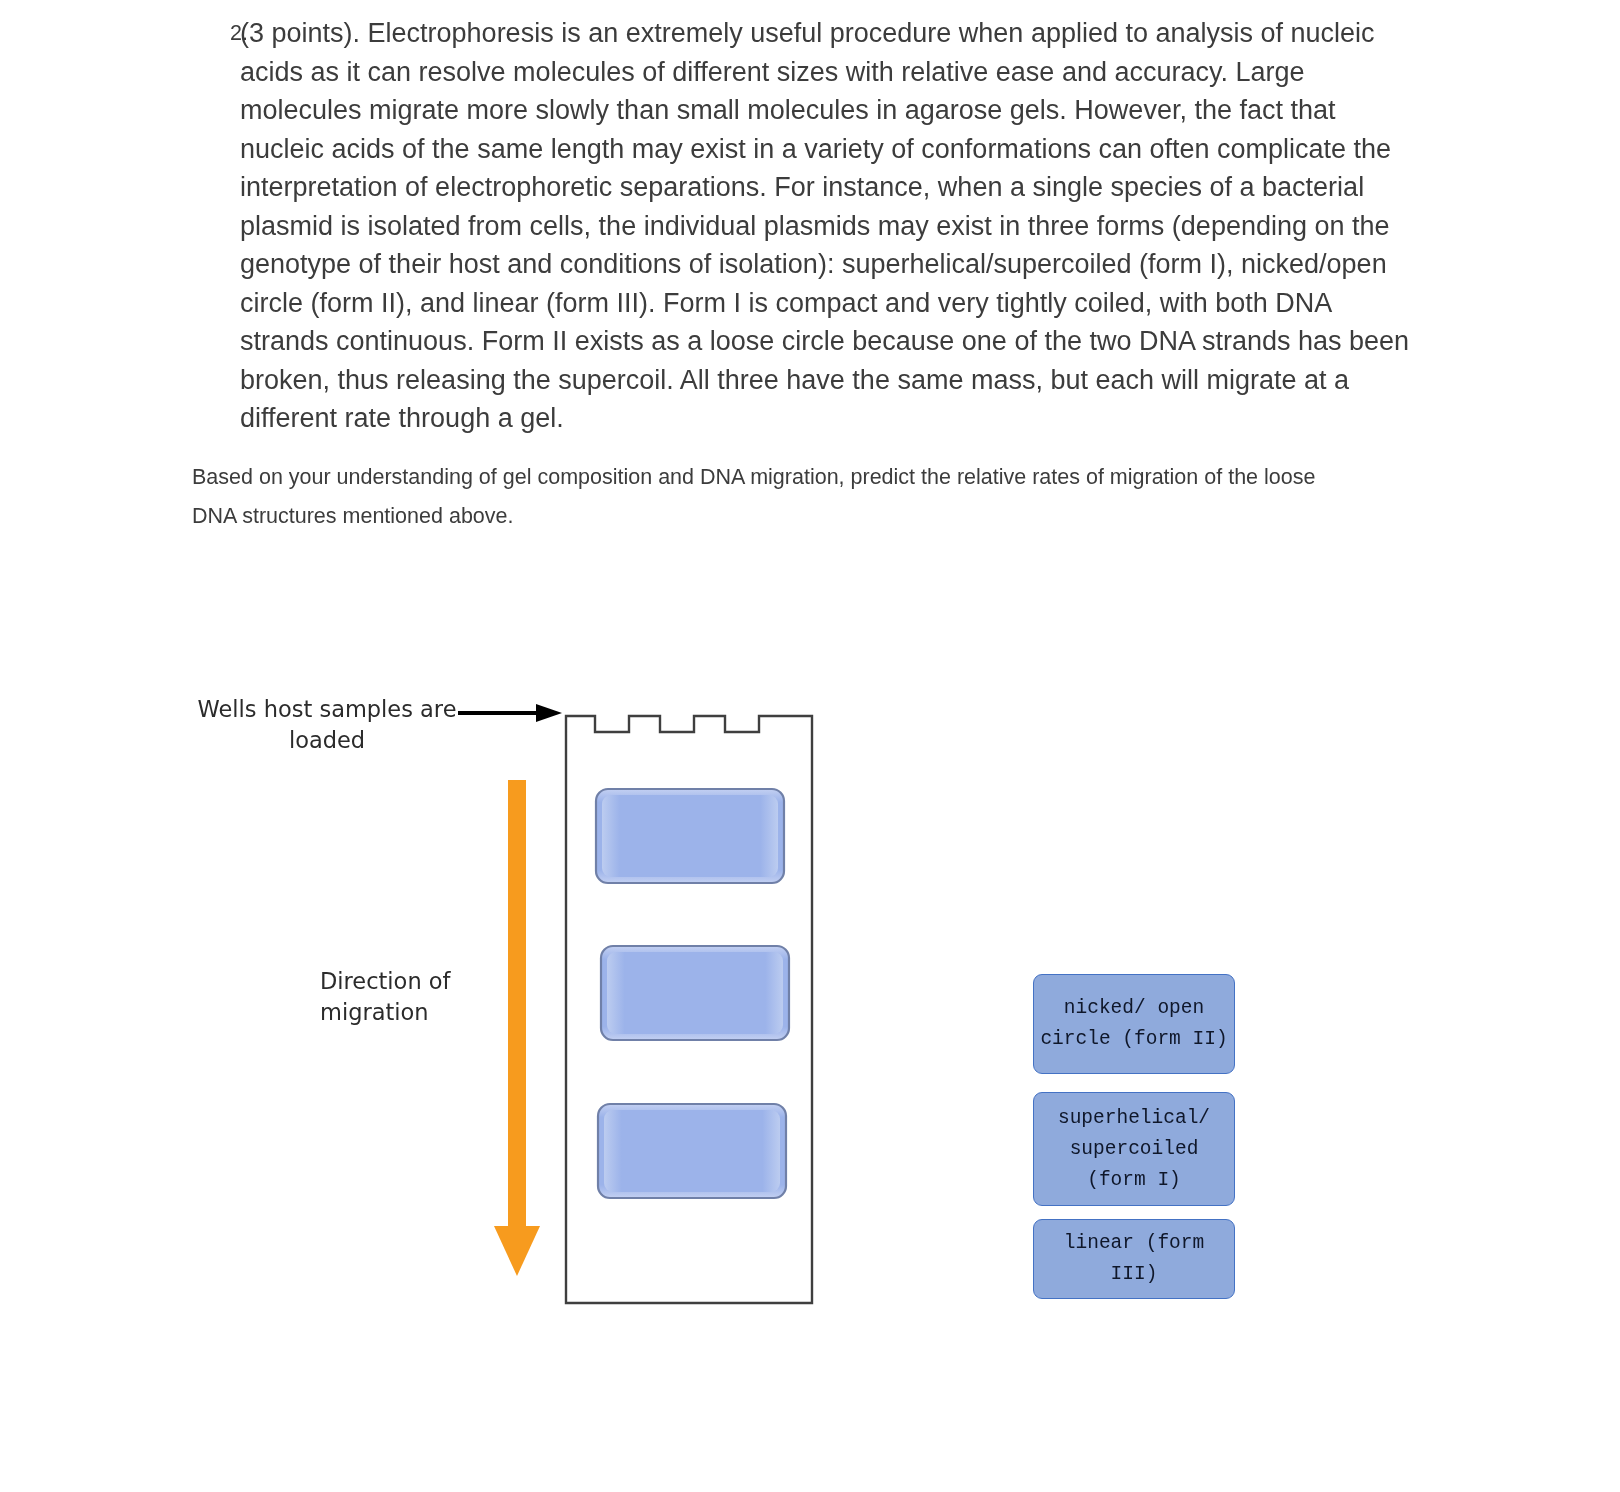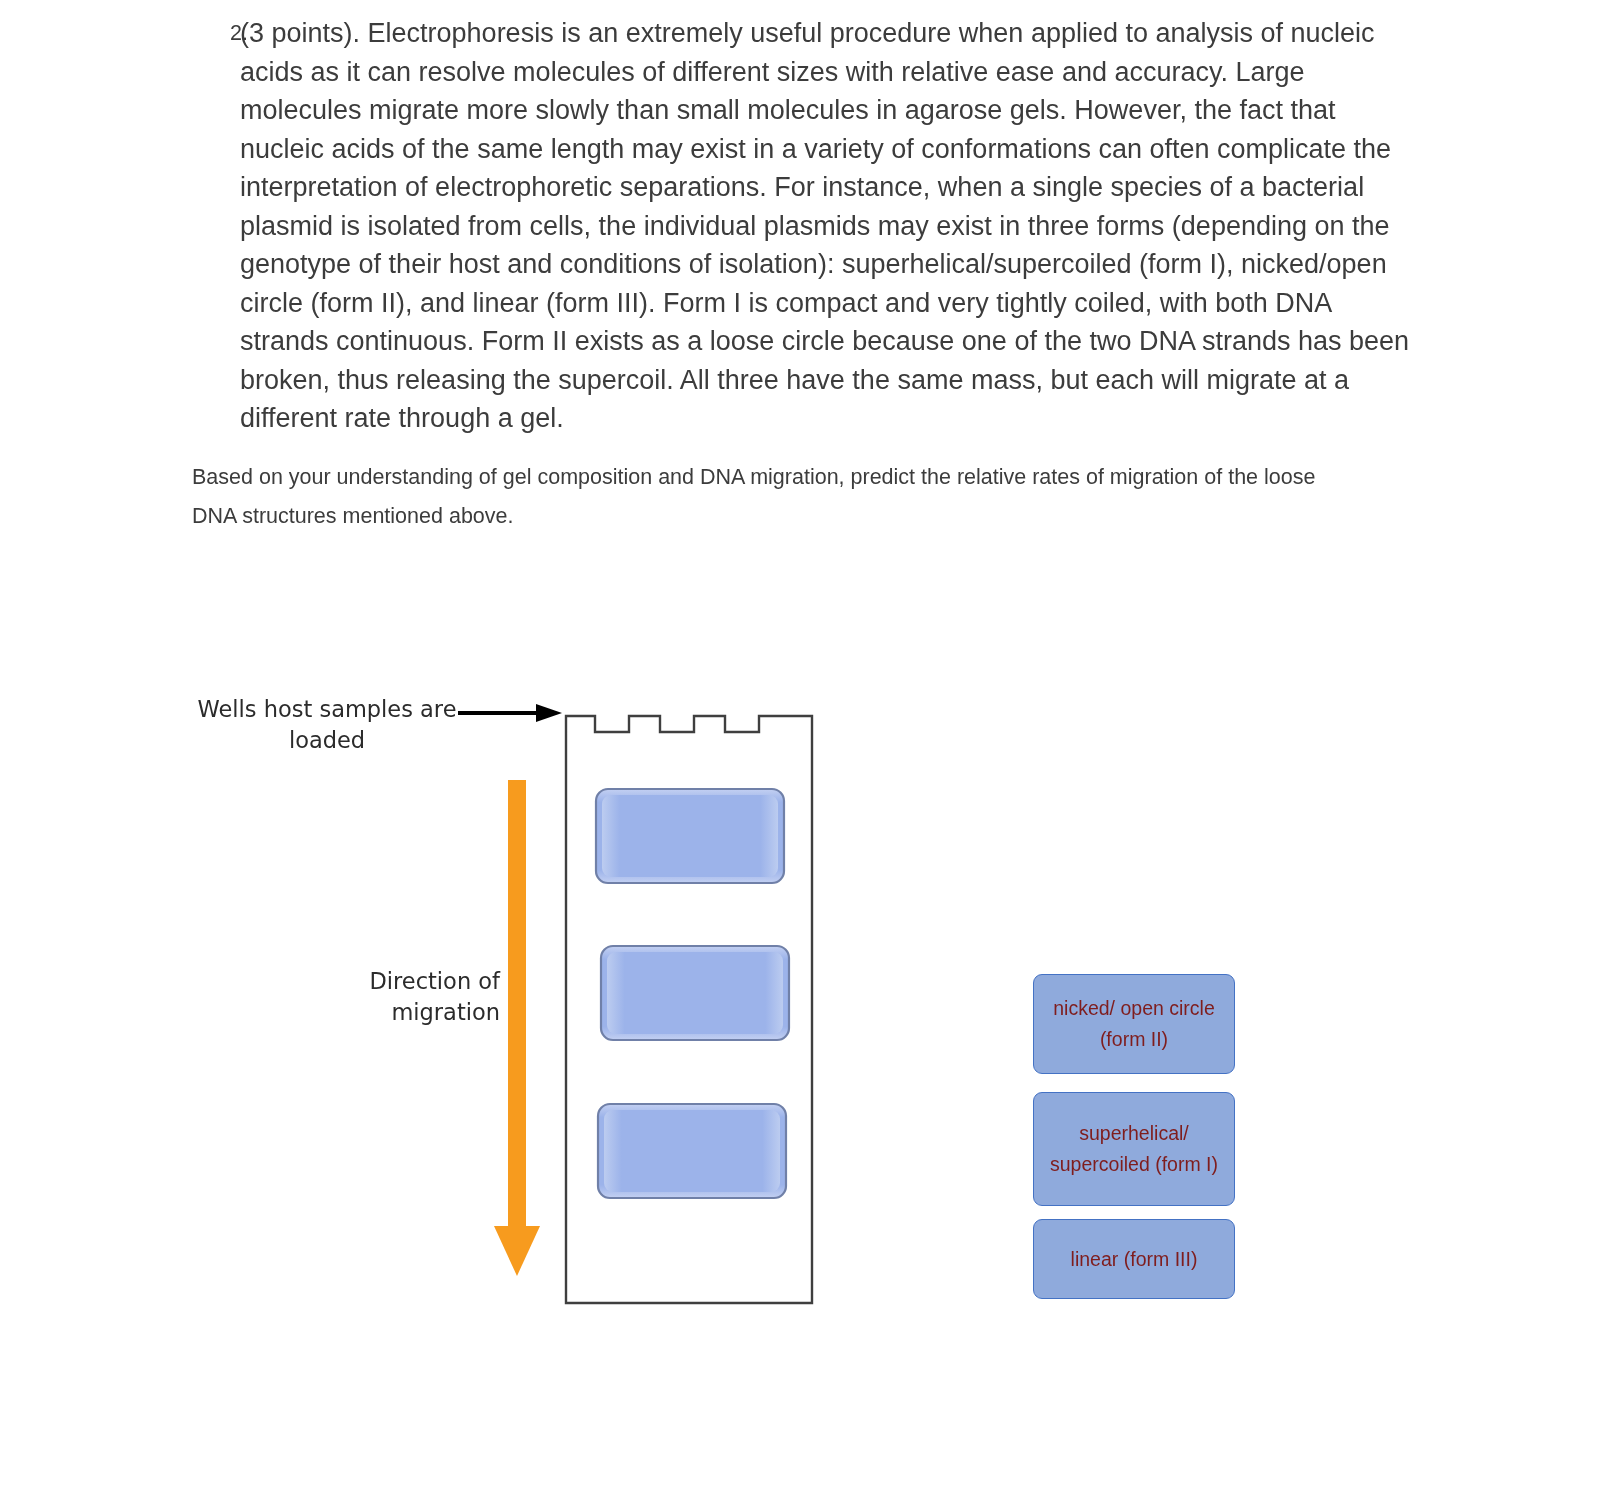--- a/index.html
+++ b/index.html
@@ -74,21 +74,21 @@
     font-size: 22.5px;
     line-height: 31px;
     color: #2b2b2b;
     font-family: "DejaVu Sans", sans-serif;
   }
   .label-direction {
     position: absolute;
     left: 320px;
     top: 966px;
     width: 180px;
-    text-align: right;
+    text-align: left;
     font-size: 22.5px;
     line-height: 31px;
     color: #2b2b2b;
     font-family: "DejaVu Sans", sans-serif;
   }
 
   
   .wells-arrow {
     position: absolute;
     left: 458px;
@@ -121,28 +121,29 @@
     left: 1033px;
     top: 974px;
   }
   .legend-box {
     position: absolute;
     width: 202px;
     box-sizing: border-box;
     background: #8FAADC;
     border: 1.4px solid #4472C4;
     border-radius: 9px;
-    color: #7f1d1d;
+    color: #0f172a;
     font-size: 19.5px;
     line-height: 31px;
     text-align: center;
     display: flex;
     align-items: center;
     justify-content: center;
     padding: 8px 6px;
+    font-family: Liberation Mono, monospace;
   }
   .legend-box.b0 { top: 0px;   left: 0px; height: 100px; }
   .legend-box.b1 { top: 118px; left: 0px; height: 114px; }
   .legend-box.b2 { top: 245px; left: 0px; height: 80px;  }
   .legend-text { display: block; width: 100%; }
 </style>
 </head>
 <body>
 
 <div class="question-block">

